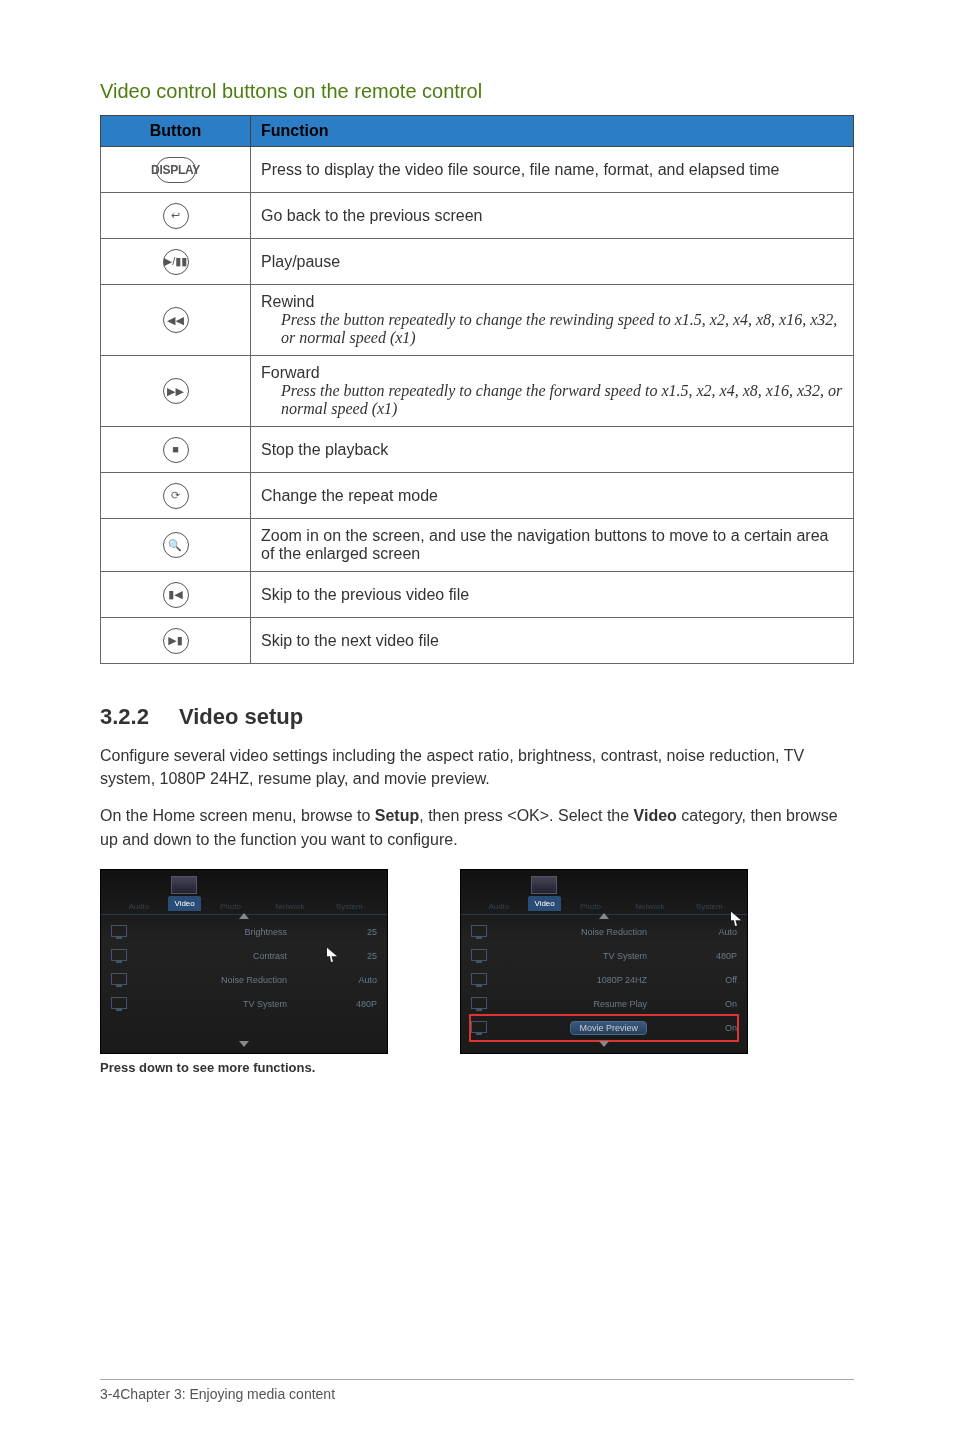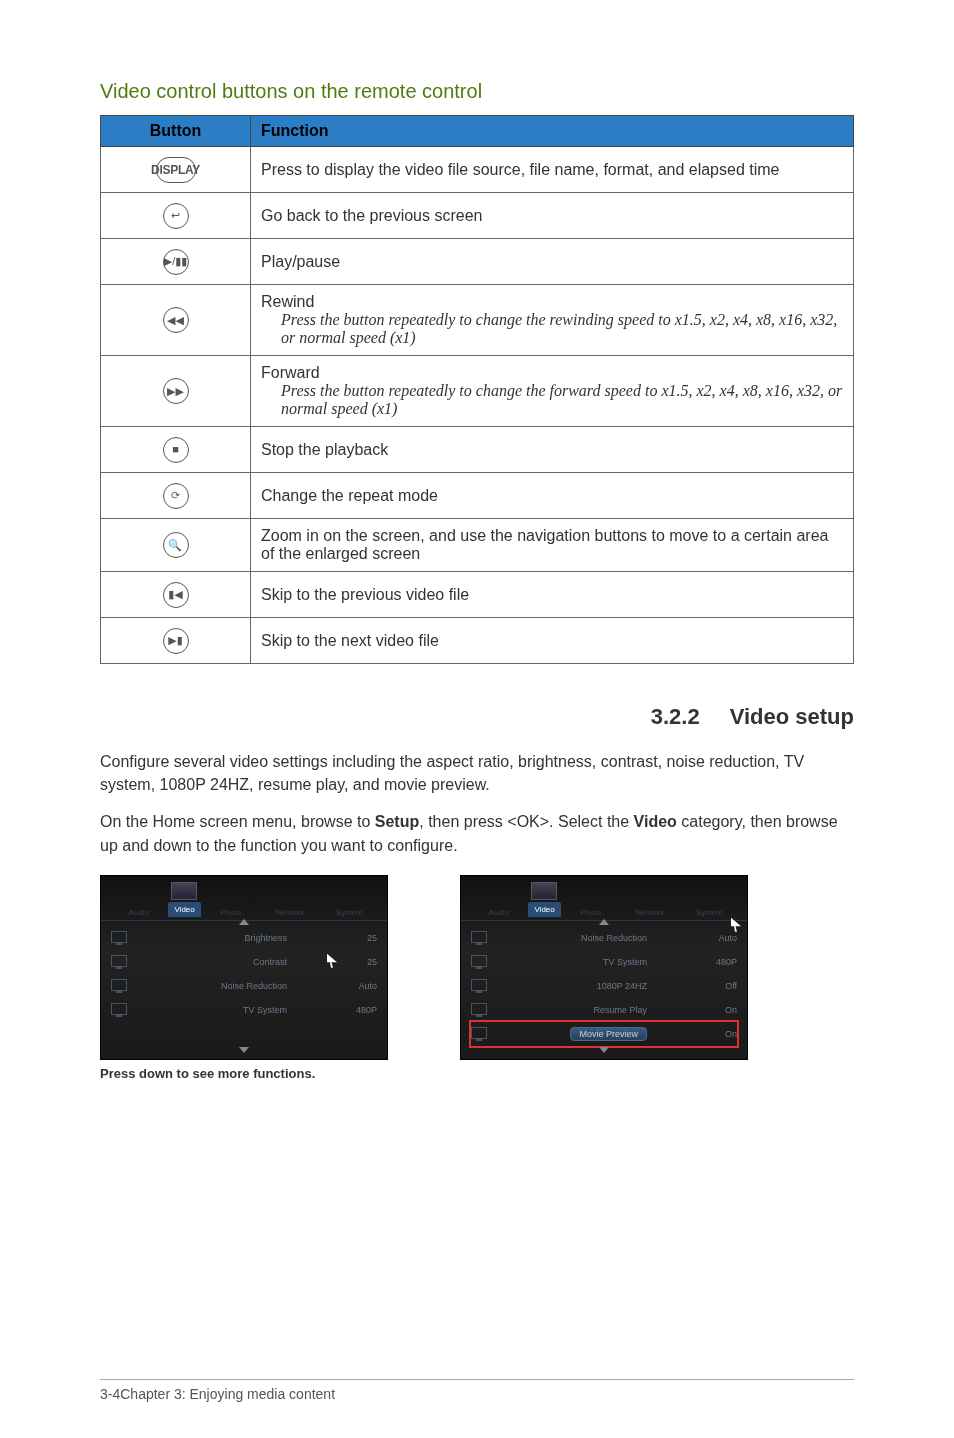--- a/index.html
+++ b/index.html
@@ -52,21 +52,21 @@
     width: 26px;
     height: 26px;
     border: 1.5px solid #555;
     border-radius: 50%;
     font-size: 11px;
     color: #555;
     line-height: 1;
   }
   .remote-btn.wide { width: 40px; border-radius: 13px; font-size: 12px; font-weight: bold; letter-spacing: -0.3px;}
   .fn-italic { font-style: italic; font-family: 'Times New Roman', serif; display: block; margin-left: 20px; font-size: 16px; }
-  .h2-row { display: flex; align-items: baseline; gap: 30px; margin-top: 28px; margin-bottom: 20px; justify-content: flex-end; }
+  .h2-row { display: flex; align-items: baseline; gap: 30px; margin-top: 28px; margin-bottom: 14px; }
   .h2-num { font-size: 22px; font-weight: bold; }
   .h2-title { font-size: 22px; font-weight: bold; }
   .body-text { font-size: 16px; line-height: 1.45; margin-bottom: 14px; color: #333; }
   .screens { display: flex; gap: 60px; margin-top: 18px; align-items: flex-start; }
   .screen-wrap { width: 300px; }
   .screen {
     width: 288px;
     height: 185px;
     background: linear-gradient(#111 0%, #222 40%, #1a1a1a 100%);
     border: 1px solid #000;

